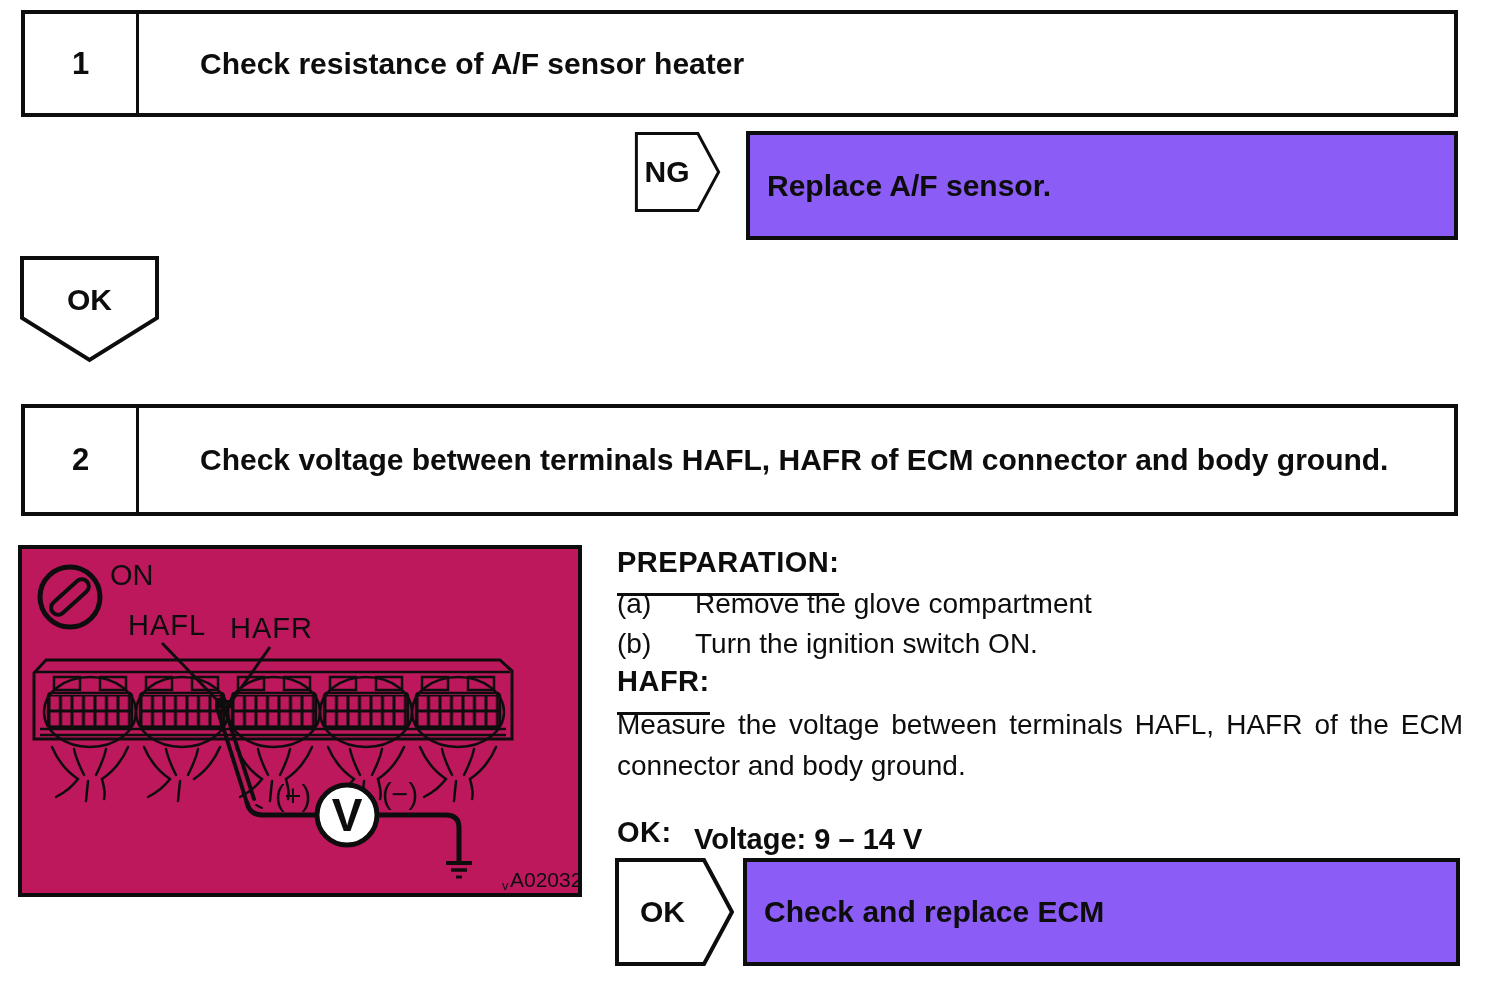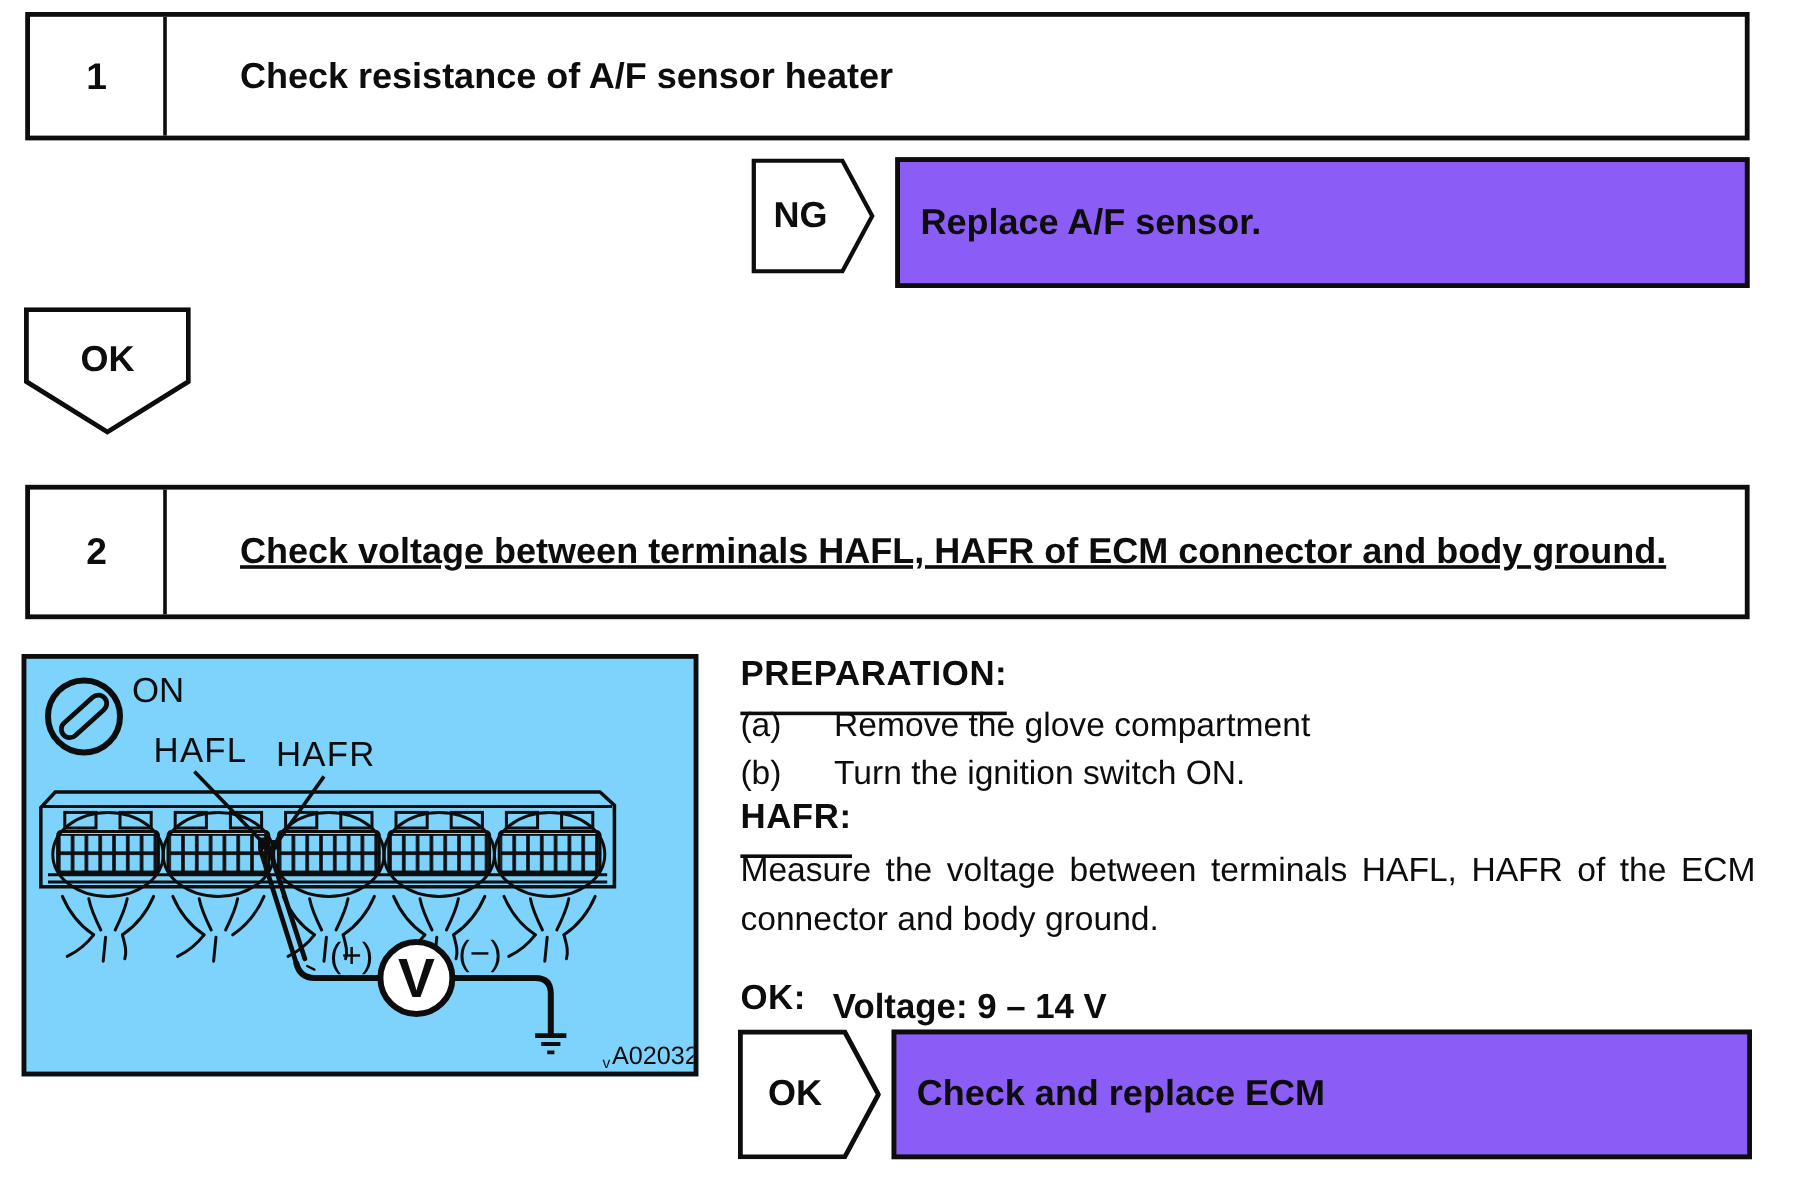--- a/index.html
+++ b/index.html
@@ -16,38 +16,38 @@
   #step2 { top:404px; height:112px; }
   .step-num {
     flex:0 0 111px; border-right:3px solid #0d0d0d;
     display:flex; align-items:center; justify-content:center;
     font-size:31px; font-weight:700;
   }
   .step-title {
     flex:1; display:flex; align-items:center;
     padding:4px 40px 4px 17px; font-size:30px; font-weight:700; line-height:1.33;margin-left:44px;
   }
-  #step2 .step-title span { max-width:1225px; display:block;text-decoration:underline; }
+  #step2 .step-title span { max-width:1225px; display:block; }
   
   .action-box {
     position:absolute; border:4px solid #0d0d0d; box-sizing:border-box;
     display:flex; align-items:center; padding-left:17px;
     font-size:30px; font-weight:700; background:#8b5cf6;
   }
   #ng-action { left:746px; top:131px; width:712px; height:109px; }
   #ok-action { left:743px; top:858px; width:717px; height:108px; }
   
   .pent { position:absolute; }
   .pent svg { position:absolute; left:0; top:0; width:100%; height:100%; }
   .pent .lbl {
     position:absolute; left:0; top:0; right:0; bottom:0;
     display:flex; align-items:center; justify-content:center;
     font-size:30px; font-weight:700;
   }
-  #ng-pent  { left:620px; top:132px; width:115px; height:96px; }
+  #ng-pent  { left:620px; top:132px; width:115px; height:80px; }
   #ng-pent .lbl { padding-right:21px; }
   #ok-pent-down { left:20px; top:256px; width:139px; height:107px; }
   #ok-pent-down .lbl { padding-bottom:20px; }
   #ok-pent2 { left:615px; top:858px; width:119px; height:108px; }
   #ok-pent2 .lbl { padding-right:24px; }
   
   .h-underline {
     position:absolute; font-size:29px; font-weight:700; letter-spacing:.5px;
     border-bottom:3px solid #0d0d0d; padding-bottom:14px; white-space:nowrap;
   }
@@ -59,21 +59,21 @@
   #item-a { top:588px; }
   #item-b { top:628px; }
   #check-p {
     position:absolute; left:617px; top:704px; width:846px;
     font-size:28px; line-height:41px; text-align:justify;
   }
   #voltage { position:absolute; left:694px; top:823px; font-size:29px; font-weight:700; }
   
   #figure {
     position:absolute; left:18px; top:545px; width:564px; height:352px;
-    border:4px solid #0d0d0d; box-sizing:border-box; background:#7dd3fc;
+    border:4px solid #0d0d0d; box-sizing:border-box; background:#be185d;
   }
   #figure svg text { font-family:"Liberation Sans", sans-serif; fill:#0d0d0d; }
 </style>
 </head>
 <body>
 
 <div class="page">
 
   <div class="step-box" id="step1">
     <div class="step-num">1</div>

